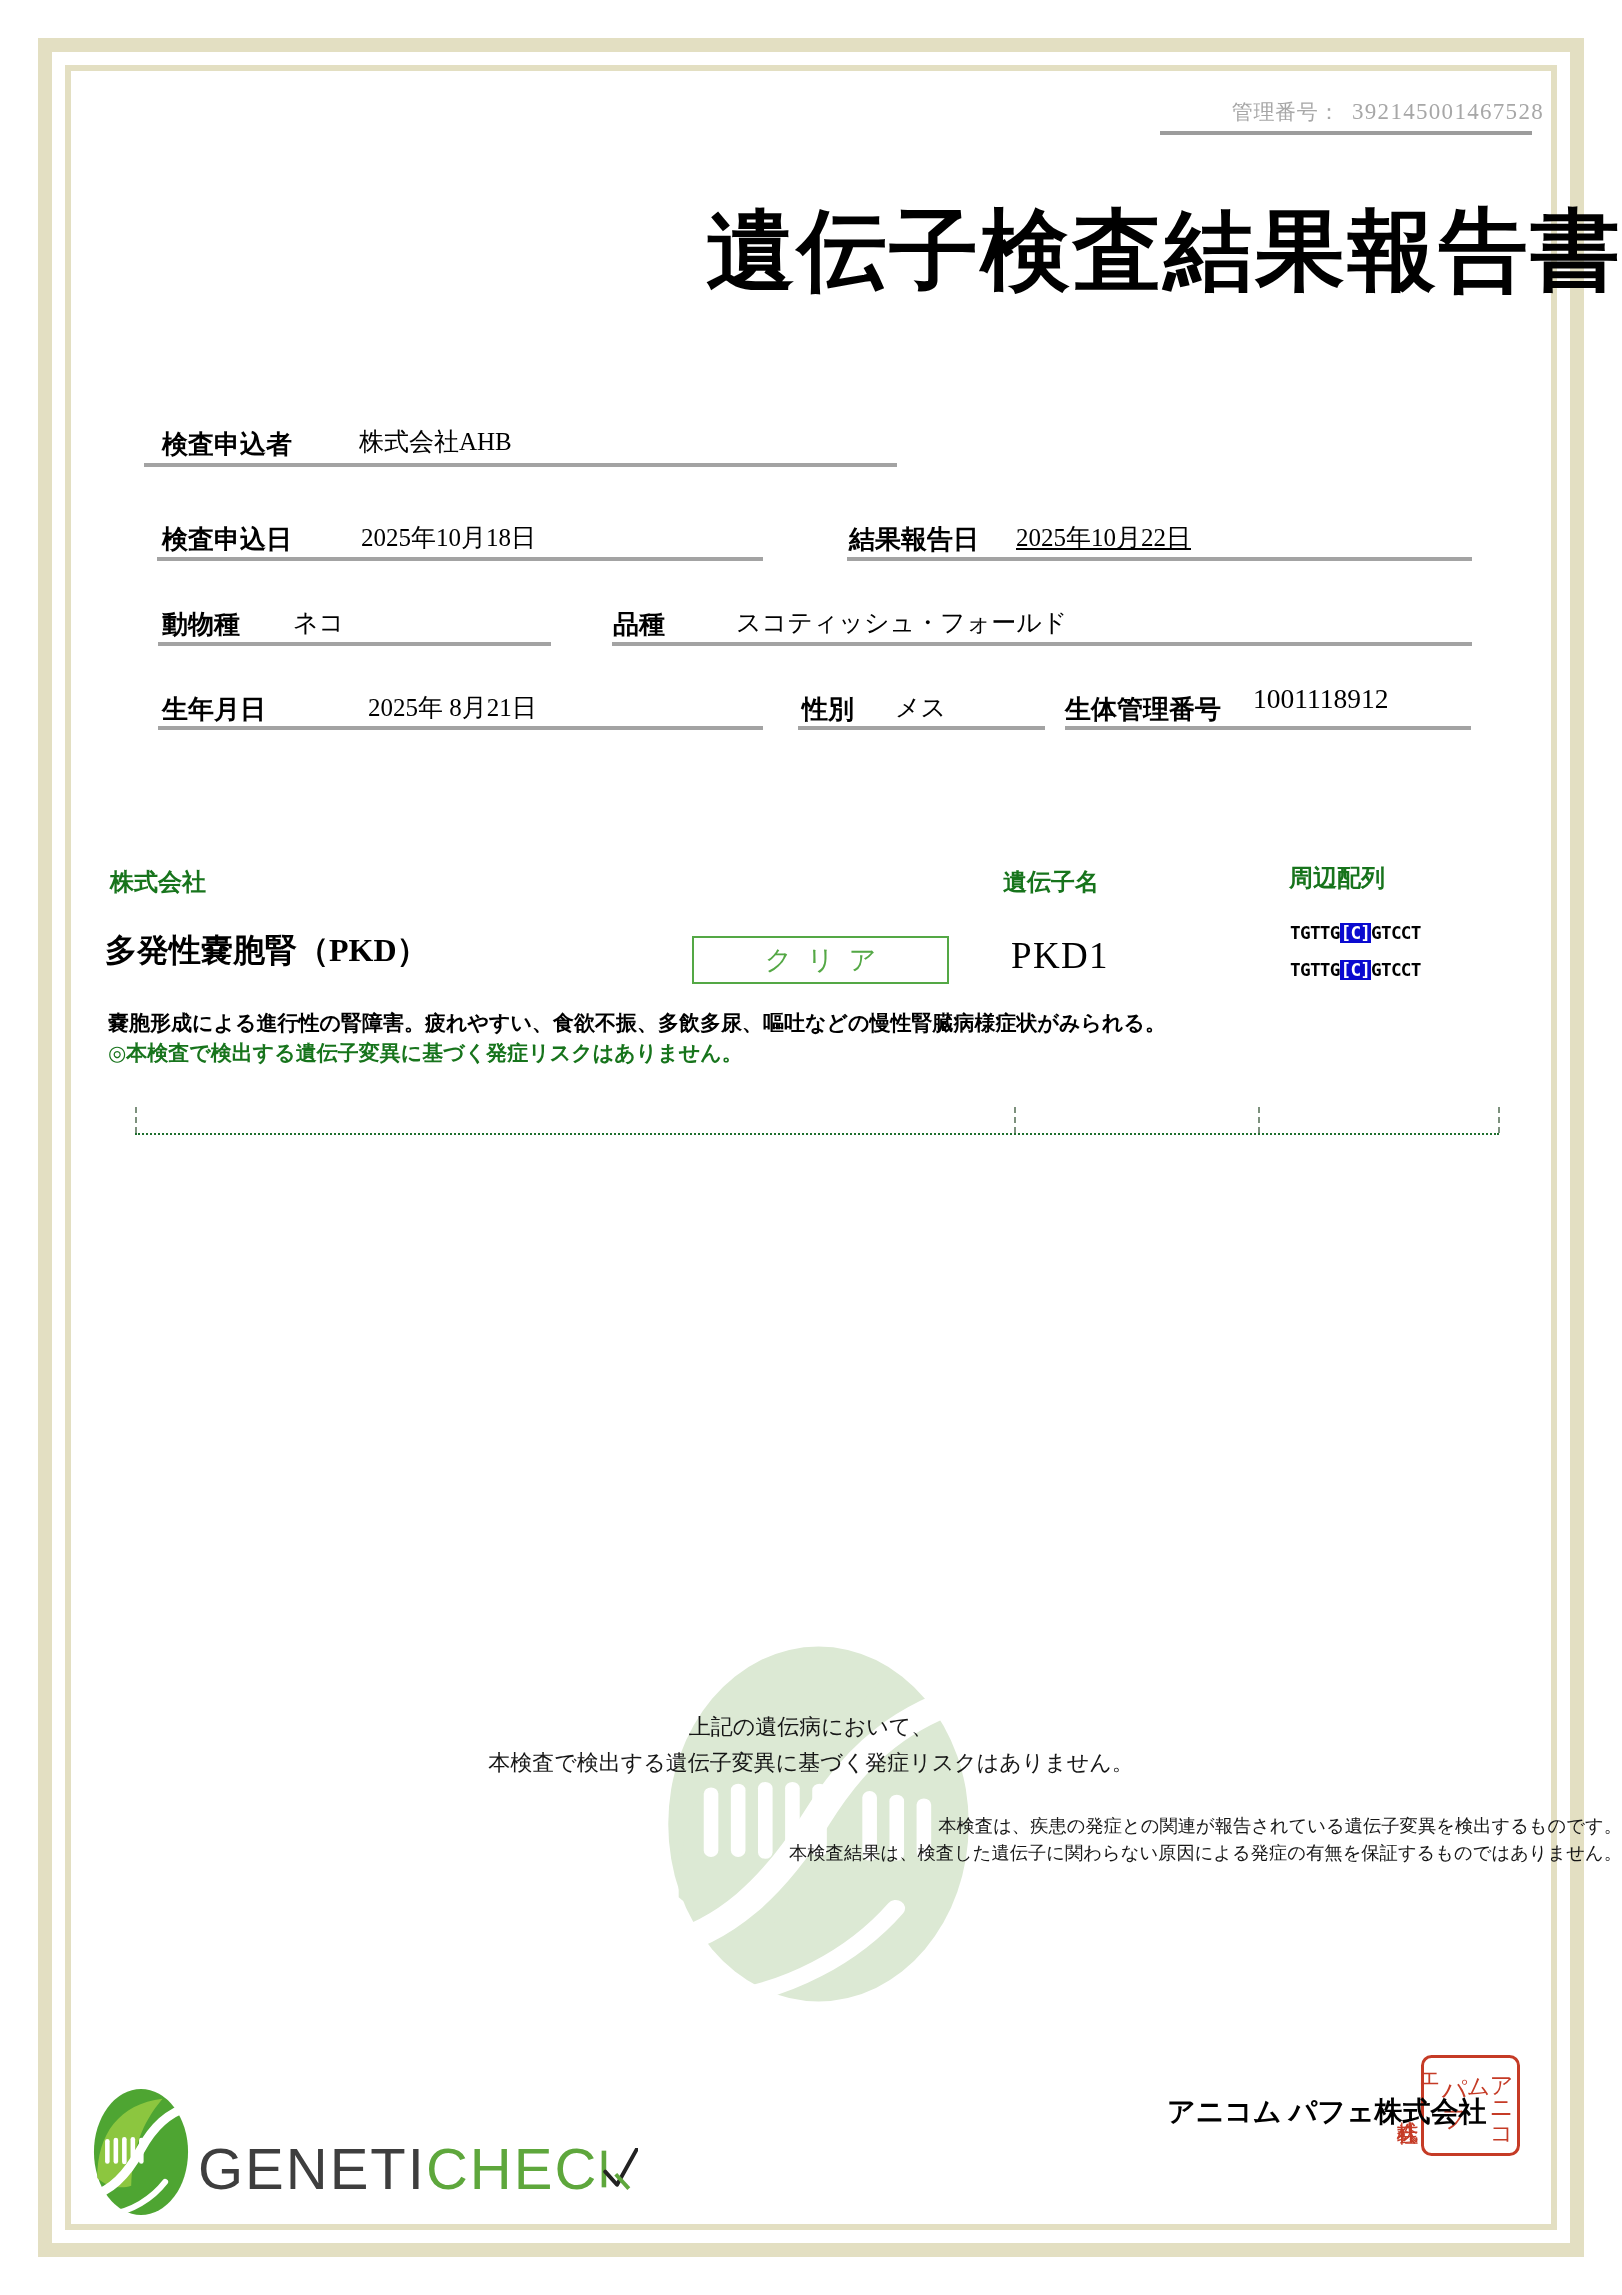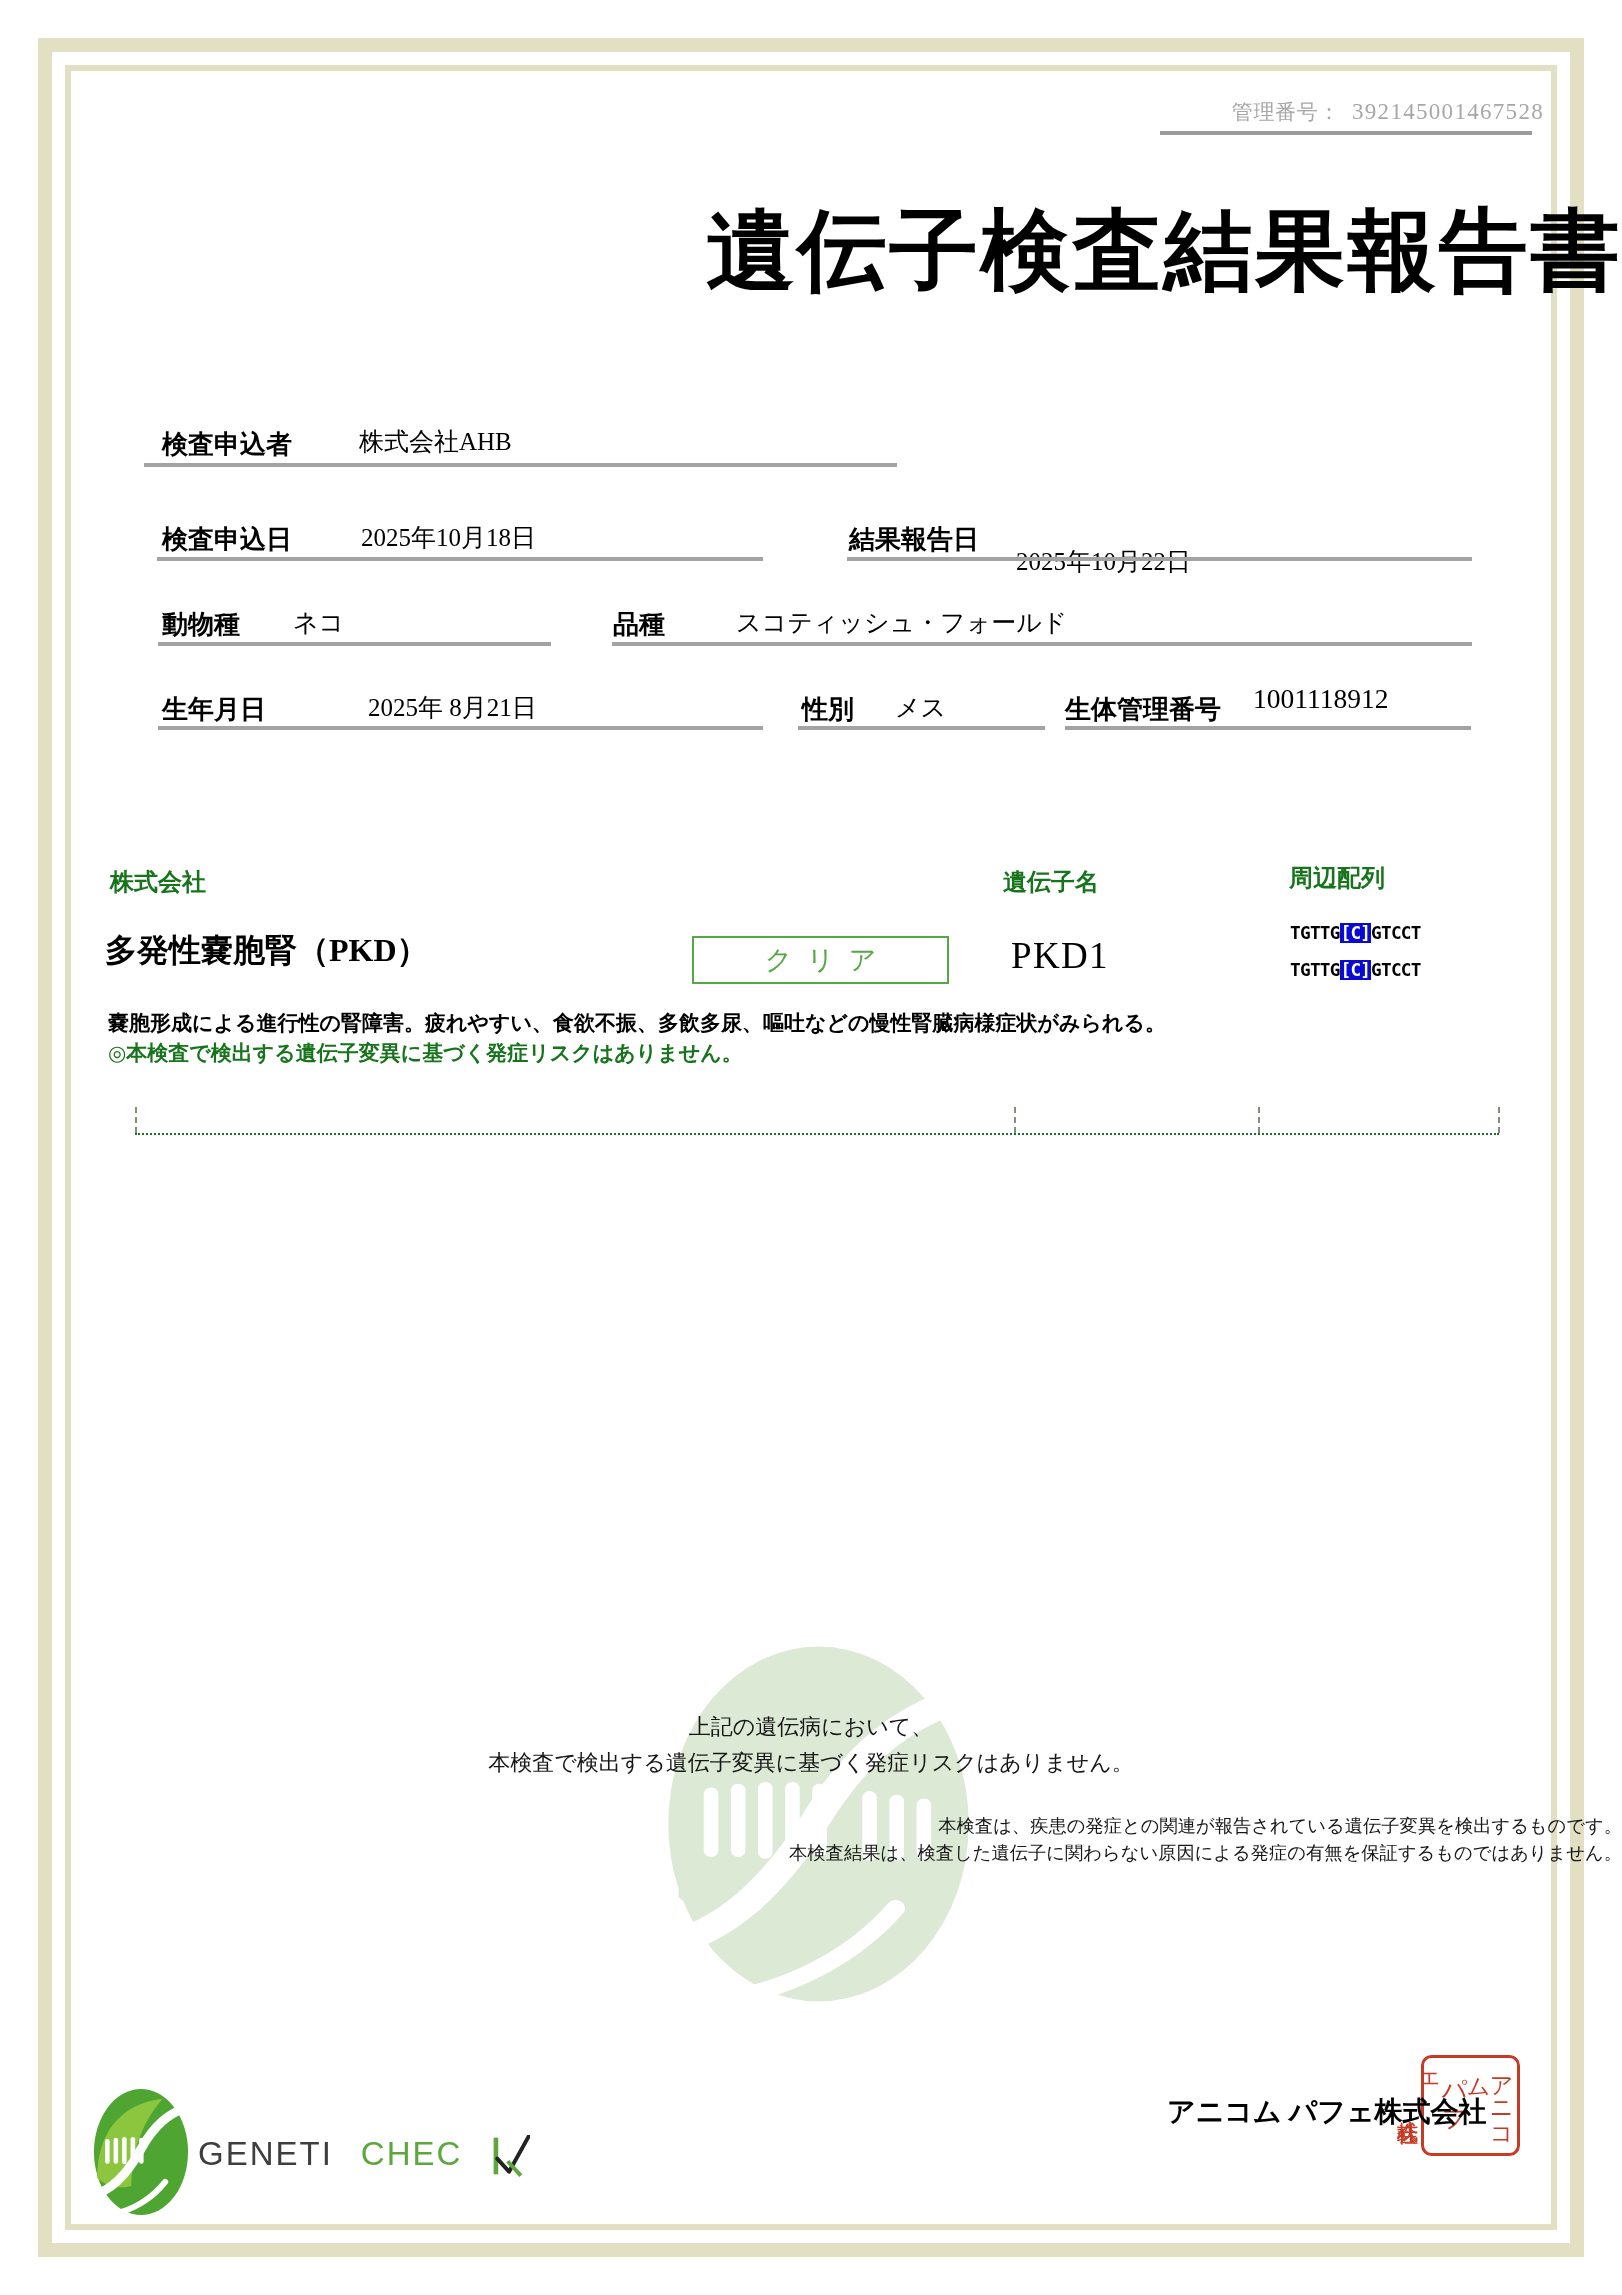--- a/index.html
+++ b/index.html
@@ -68,23 +68,23 @@
   .logo-mark .right-slits{display:none;}
 
   
   .sum-line{position:absolute;left:0;right:0;text-align:center;color:#161616;
     font-family:"Liberation Sans","DejaVu Sans",sans-serif;}
   .sum-big{font-size:22px;}
   .sum-small{font-size:18.3px;text-align:right;}
 
   
   .logo-mark{position:absolute;left:92px;top:2087px;width:98px;height:130px;}
-  .wordmark{position:absolute;left:198px;top:2135px;display:flex;align-items:flex-start;
-    font-family:"Liberation Sans","DejaVu Sans",sans-serif;font-size:33px;font-weight:300;
-    letter-spacing:2px;white-space:nowrap;gap:28px;}
+  .wordmark{position:absolute;left:198px;top:2135px;display:flex;align-items:center;
+    font-family:"Liberation Sans","DejaVu Sans",sans-serif;font-size:58px;font-weight:300;
+    letter-spacing:2px;white-space:nowrap;}
   .wordmark .w1{color:#3e3e3e;}
   .wordmark .w2{color:#5ea73c;}
   .kcheck{width:38px;height:42px;margin-left:1.3px;}
 
   .company{position:absolute;left:1167px;top:2093px;font-size:28px;font-weight:bold;color:#000;
     white-space:nowrap;z-index:3;}
   .seal{position:absolute;left:1421px;top:2055px;width:99px;height:101px;z-index:2;
     border:3.9px solid var(--seal-red);border-radius:10.5px;box-sizing:border-box;
     display:flex;flex-direction:row-reverse;justify-content:space-between;
     padding:2.6px 3.9px;color:var(--seal-red);}
@@ -129,21 +129,21 @@
   <div class="title">遺伝子検査結果報告書</div>
 
   <div class="flabel" style="left:162px;top:427px;">検査申込者</div>
   <div class="fvalue" style="left:359px;top:425px;">株式会社AHB</div>
   <div class="fline" style="left:144px;top:463px;width:753px;"></div>
 
   <div class="flabel" style="left:162px;top:522px;">検査申込日</div>
   <div class="fvalue" style="left:361px;top:521px;">2025年10月18日</div>
   <div class="fline" style="left:157px;top:557px;width:606px;"></div>
   <div class="flabel" style="left:849px;top:522px;">結果報告日</div>
-  <div class="fvalue" style="left:1016px;top:545px;">2025年10月22日</div>
+  <div class="fvalue" style="left:1016px;top:521px;text-decoration:underline;">2025年10月22日</div>
   <div class="fline" style="left:847px;top:557px;width:625px;"></div>
 
   <div class="flabel" style="left:162px;top:607px;">動物種</div>
   <div class="fvalue" style="left:293px;top:606px;">ネコ</div>
   <div class="fline" style="left:158px;top:642px;width:393px;"></div>
   <div class="flabel" style="left:613px;top:607px;">品種</div>
   <div class="fvalue" style="left:736px;top:606px;">スコティッシュ・フォールド</div>
   <div class="fline" style="left:612px;top:642px;width:860px;"></div>
 
   <div class="flabel" style="left:162px;top:692px;">生年月日</div>

